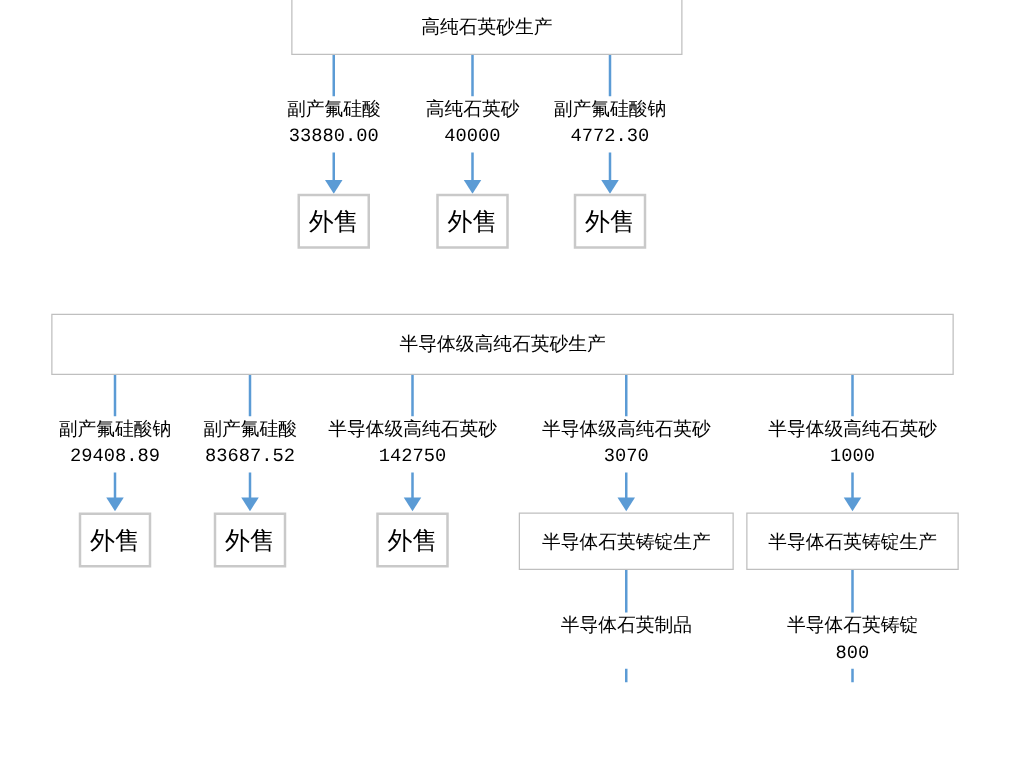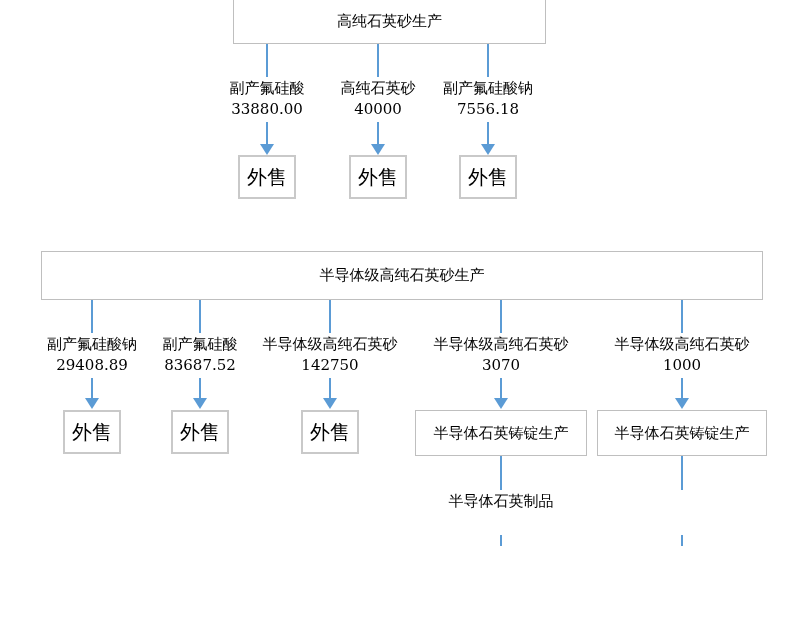--- a/index.html
+++ b/index.html
@@ -25,21 +25,21 @@
   .vline{position:absolute;width:2px;margin-left:-1px;background:var(--arrow);}
   .ahead{
     position:absolute;width:0;height:0;margin-left:-7px;
     border-left:7px solid transparent;border-right:7px solid transparent;
     border-top:11px solid var(--arrow);
   }
   .lbl{
     position:absolute;transform:translateX(-50%);text-align:center;
     font-size:15px;line-height:21px;white-space:nowrap;
   }
-  .lbl span{display:block;}
+  .lbl span{display:block;font-family:Liberation Mono, monospace;}
 </style>
 </head>
 <body>
 
 <div class="canvas">
 
   <div class="pbox" style="left:233px;top:-7px;width:313px;height:51px;padding-top:6px">高纯石英砂生产</div>
 
   <div class="vline" style="left:267px;top:44px;height:33px"></div>
   <div class="lbl" style="left:267px;top:78px">
@@ -55,21 +55,21 @@
     <span>高纯石英砂</span>
     <span>40000</span>
   </div>
   <div class="vline" style="left:378px;top:122px;height:23px"></div>
   <div class="ahead" style="left:378px;top:144px"></div>
   <div class="pbox small" style="left:349px;top:155px;width:58px;height:44px">外售</div>
 
   <div class="vline" style="left:488px;top:44px;height:33px"></div>
   <div class="lbl" style="left:488px;top:78px">
     <span>副产氟硅酸钠</span>
-    <span>7556.18</span>
+    <span>4772.30</span>
   </div>
   <div class="vline" style="left:488px;top:122px;height:23px"></div>
   <div class="ahead" style="left:488px;top:144px"></div>
   <div class="pbox small" style="left:459px;top:155px;width:58px;height:44px">外售</div>
 
   <div class="pbox" style="left:41px;top:251px;width:722px;height:49px">半导体级高纯石英砂生产</div>
 
   <div class="vline" style="left:92px;top:300px;height:33px"></div>
   <div class="lbl" style="left:92px;top:334px">
     <span>副产氟硅酸钠</span>
@@ -117,17 +117,21 @@
   <div class="vline" style="left:682px;top:300px;height:33px"></div>
   <div class="lbl" style="left:682px;top:334px">
     <span>半导体级高纯石英砂</span>
     <span>1000</span>
   </div>
   <div class="vline" style="left:682px;top:378px;height:21px"></div>
   <div class="ahead" style="left:682px;top:398px"></div>
   <div class="pbox" style="left:597px;top:410px;width:170px;height:46px">半导体石英铸锭生产</div>
 
   <div class="vline" style="left:682px;top:456px;height:34px"></div>
+  <div class="lbl" style="left:682px;top:491px">
+    <span>半导体石英铸锭</span>
+    <span>800</span>
+  </div>
   <div class="vline" style="left:682px;top:535px;height:18px"></div>
   <div class="ahead" style="left:682px;top:552px"></div>
   <div class="pbox small" style="left:653px;top:563px;width:58px;height:44px">外售</div>
 
 </div>
 
 </body></html>

